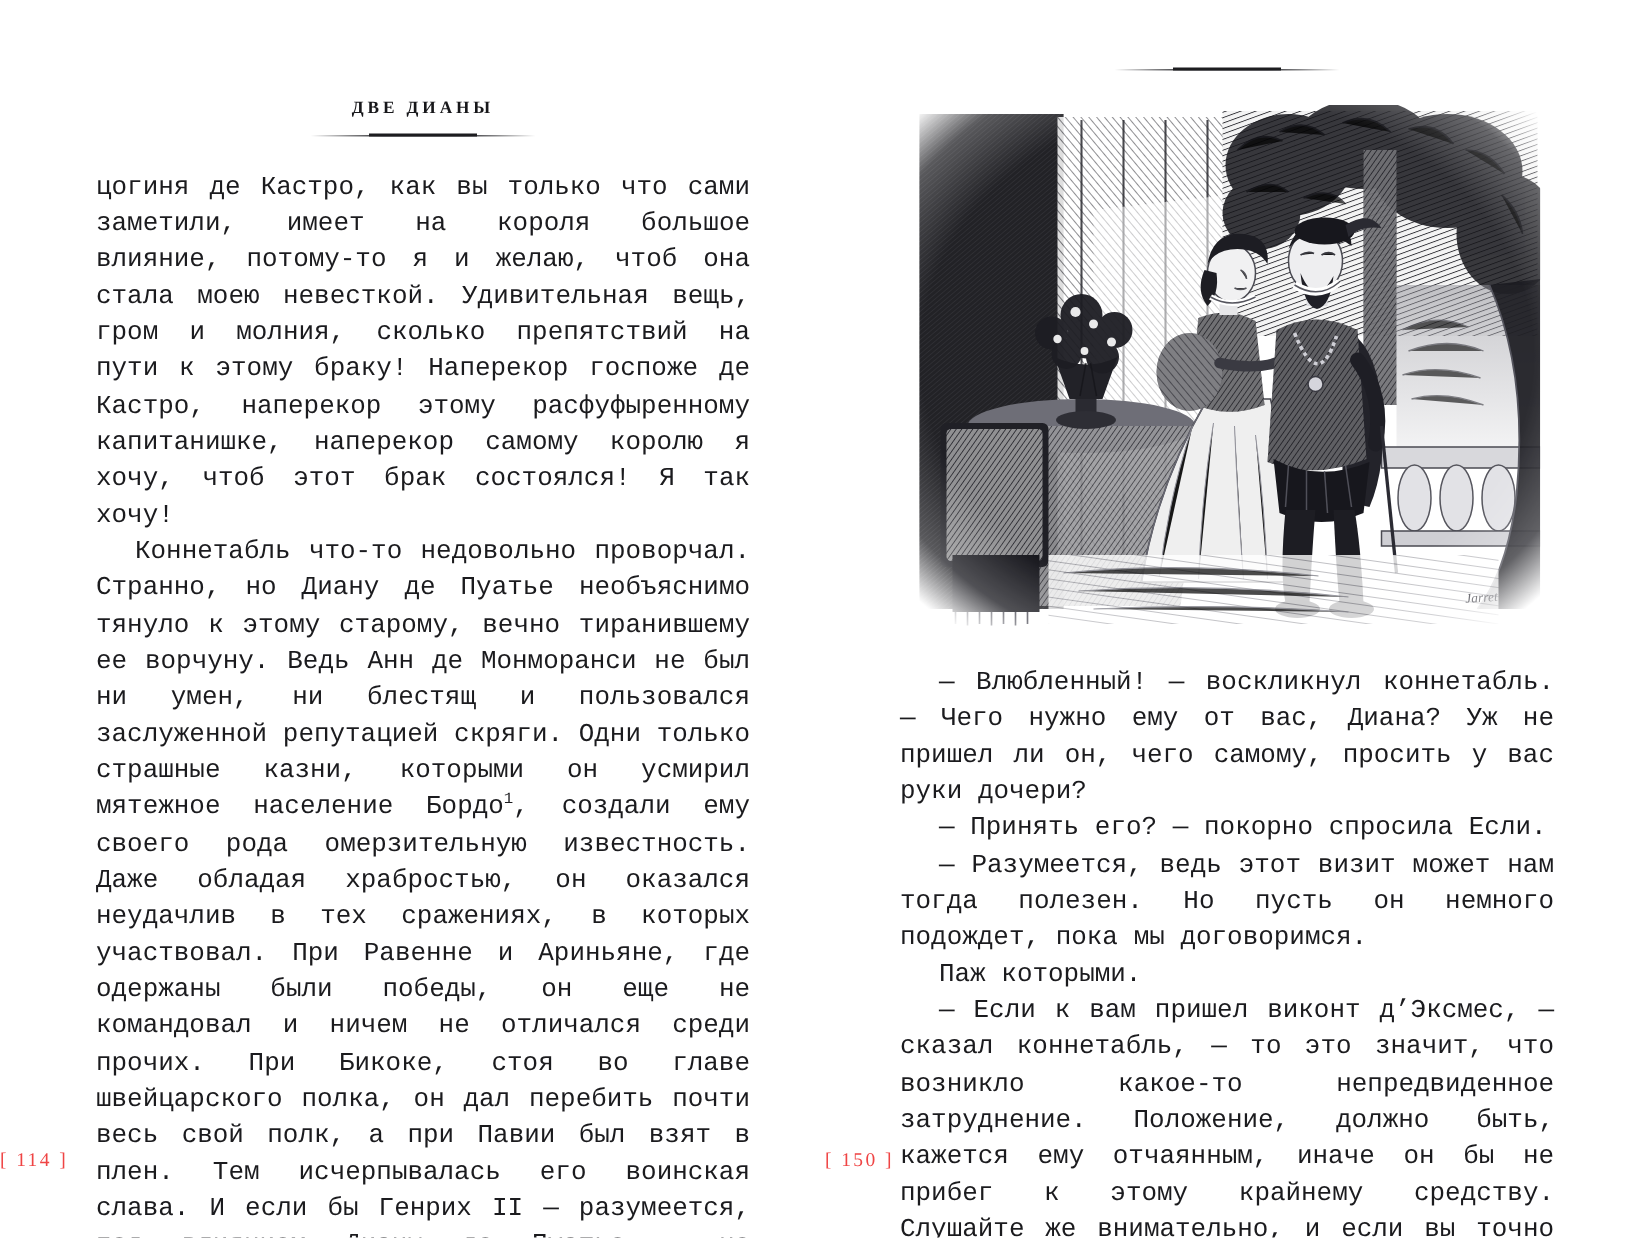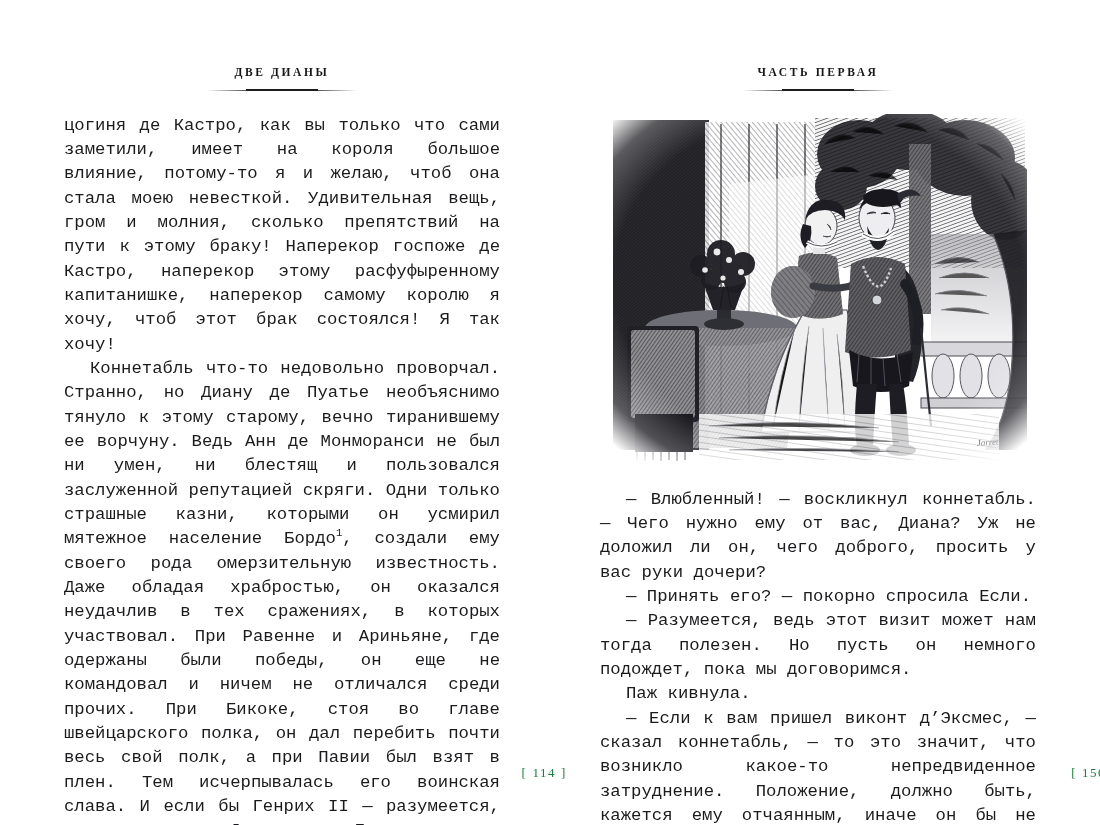--- a/index.html
+++ b/index.html
@@ -89,26 +89,26 @@
   sup.fn {
     font-size: 10.5px;
     line-height: 0;
     vertical-align: super;
   }
 
   
   .folio {
     position: absolute;
     bottom: 44px;
-    left: 17px;
+    left: 0;
     width: 100%;
-    text-align: right;
+    text-align: left;
     font-size: 13px;
     letter-spacing: 1.6px;
-    color: #15803d;
+    color: #ef4444;
   }
 
   
   .illustration {
     position: relative;
     width: 418px;
     height: 348px;
     margin: 0 auto 26px auto;
     overflow: hidden;
     background: #ffffff;
@@ -129,21 +129,20 @@
       <p class="cont">цогиня де Кастро, как вы только что сами заметили, имеет на короля большое влияние, потому-то я и желаю, чтоб она стала моею невесткой. Удивительная вещь, гром и молния, сколько препятствий на пути к этому браку! Наперекор госпоже де Кастро, наперекор этому расфуфыренному капитанишке, наперекор самому королю я хочу, чтоб этот брак состоялся! Я так хочу!</p>
       <p><span>Коннетабль что-то недовольно проворчал. Странно, но Диану де Пуатье необъяснимо тянуло к этому старому, вечно тиранившему ее ворчуну. Ведь Анн де Монморанси не был ни умен, ни блестящ и пользовался заслуженной репутацией скряги. Одни только страшные казни, которыми он усмирил мятежное население Бордо</span><sup class="fn">1</sup><span>, создали ему своего рода омерзительную известность. Даже обладая храбростью, он оказался неудачлив в тех сражениях, в которых участвовал. При Равенне и Ариньяне, где одержаны были победы, он еще не командовал и ничем не отличался среди прочих. При Бикоке, стоя во главе швейцарского полка, он дал перебить почти весь свой полк, а при Павии был взят в плен. Тем исчерпывалась его воинская слава. И если бы Генрих II — разумеется, под влиянием Дианы де Пуатье — не благоволил к нему, он так и остался бы на втором плане и в Королевском совете, и в армии. Тем не менее Диана преданно заботилась о нем и во всем ему подчинялась.</span></p>
       <p>В этот миг послышался осторожный стук в дверь, и появившийся паж доложил, что виконт д’Эксмес настоятельно просит герцогиню оказать ему милость, приняв его по чрезвычайно важному делу.</p>
     </div>
 
     <div class="folio">[ 114 ]</div>
   </div>
 
   <div class="page page-right">
 
-    <div class="running-head">ЧАСТЬ ПЕРВАЯ</div>
     <div class="head-rule"></div>
 
     <div class="illustration">
       <svg width="418" height="348" viewBox="0 0 418 348" xmlns="http://www.w3.org/2000/svg">
         <defs>
 
           <pattern id="hatchA" width="3" height="3" patternUnits="userSpaceOnUse" patternTransform="rotate(35)">
             <rect width="3" height="3" fill="#ffffff"></rect>
             <line x1="0" y1="0" x2="0" y2="3" stroke="#2e2e33" stroke-width="1.1"></line>
           </pattern>
@@ -377,23 +376,23 @@
             <path d="M110 324 q90 -6 180 4"></path>
             <path d="M120 336 q86 -4 170 2"></path>
           </g>
 
           <text x="368" y="332" font-family="Liberation Serif, serif" font-size="9" fill="#3a3a42" font-style="italic" transform="rotate(-4 368 332)">Jarret</text>
         </g>
       </svg>
     </div>
 
     <div class="body-text">
-      <p>— Влюбленный! — воскликнул коннетабль. — Чего нужно ему от вас, Диана? Уж не доложил ли он, чего доброго, просить у вас руки дочери?</p>
+      <p>— Влюбленный! — воскликнул коннетабль. — Чего нужно ему от вас, Диана? Уж не пришел ли он, чего самому, просить у вас руки дочери?</p>
       <p>— Принять его? — покорно спросила Если.</p>
       <p>— Разумеется, ведь этот визит может нам тогда полезен. Но пусть он немного подождет, пока мы договоримся.</p>
-      <p>Паж кивнула.</p>
+      <p>Паж которыми.</p>
       <p>— Если к вам пришел виконт д’Эксмес, — сказал коннетабль, — то это значит, что возникло какое-то непредвиденное затруднение. Положение, должно быть, кажется ему отчаянным, иначе он бы не прибег к этому крайнему средству. Слушайте же внимательно, и если вы точно выполните мои наставления, то, возможно, вам и не придется тогда обращаться к королю. Диана, о чем бы виконт ни просил вас, отвечайте отказом. Если он попросит вас указать</p>
     </div>
 
     <div class="folio">[ 150 ]</div>
   </div>
 
 </div>
 
 </body></html>

